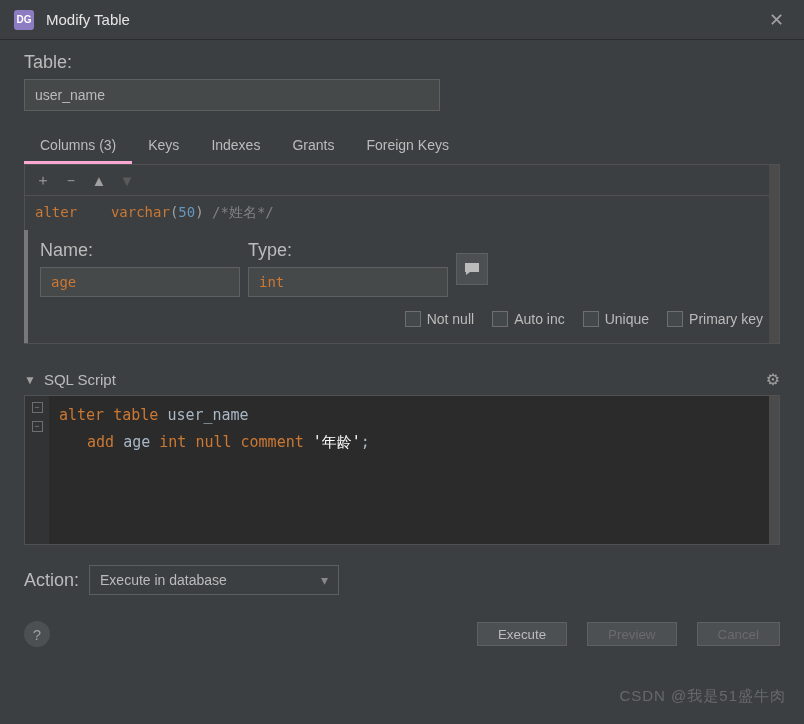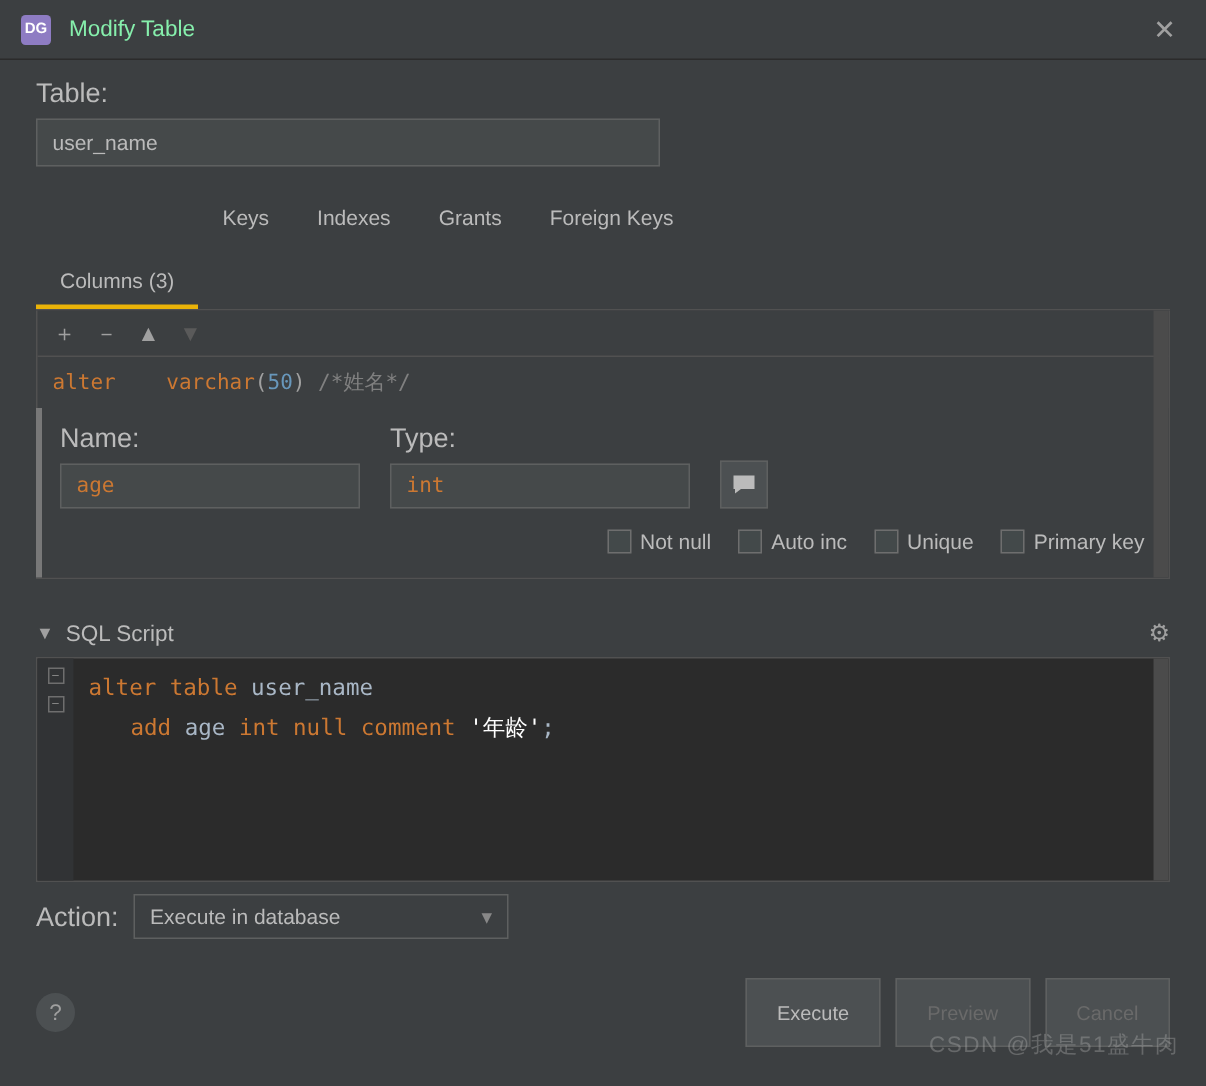--- a/index.html
+++ b/index.html
@@ -18,21 +18,21 @@
   border-bottom: 1px solid #2b2b2b;
 }
 .app-icon {
   width: 20px; height: 20px;
   background: #8e7cc3;
   border-radius: 3px;
   display: flex; align-items: center; justify-content: center;
   font-size: 10px; font-weight: bold; color: #fff;
   margin-right: 12px;
 }
-.title-text { flex: 1; color: #86efac; font-size: 15px; }
+.title-text { flex: 1; color: #e5e5e5; font-size: 15px; }
 .close-x { color: #a0a0a0; cursor: pointer; font-size: 18px; padding: 4px 6px; }
 
 .content { padding: 12px 24px; }
 
 .row { display: flex; gap: 16px; }
 .field { display: flex; flex-direction: column; gap: 6px; }
 .label { color: #bbbbbb; font-size: 18px; }
 .input {
   background: #45494a;
   border: 1px solid #5e6060;
@@ -62,21 +62,21 @@
   display: flex;
   margin-top: 18px;
   border-bottom: 1px solid #515151;
 }
 .tab {
   padding: 8px 16px;
   color: #bbbbbb;
   cursor: pointer;
   font-size: 14px;
 }
-.tab.active { border-bottom: 3px solid #eab308; margin-top: 42px; }
+.tab.active { border-bottom: 3px solid #f9a8d4; }
 
 .panel {
   border: 1px solid #515151;
   border-top: none;
   background: #3c3f41;
   position: relative;
 }
 .toolbar-mini {
   display: flex; gap: 4px;
   padding: 4px 6px;
@@ -101,21 +101,21 @@
 .kw-string { color: #ffffff; }
 .kw-ident { color: #a9b7c6; }
 
 .col-edit {
   padding: 10px 12px 14px;
   background: #3c3f41;
   border-left: 4px solid #787878;
   margin-left: -1px;
   position: relative;
 }
-.col-edit-row { display: flex; gap: 20px; align-items: flex-end; }
+.col-edit-row { display: flex; gap: 8px; align-items: center; }
 .ce-field { display: flex; flex-direction: column; gap: 6px; }
 .ce-name { width: 200px; }
 .ce-type { width: 200px; }
 .ce-def { width: 180px; }
 .ce-input {
   background: #45494a;
   border: 1px solid #5e6060;
   color: #cc7832;
   padding: 5px 10px; height: 30px;
   font-family: "Menlo","Consolas",monospace;
@@ -170,21 +170,21 @@
   padding: 6px 10px;
   font-family: "Menlo","Consolas",monospace;
   font-size: 15px;
   line-height: 1.8;
   white-space: pre;
 }
 .code .lpad { padding-left: 28px; }
 
 .action-row {
   display: flex; align-items: center; gap: 10px;
-  margin-top: 8px;
+  margin-top: 20px;
 }
 .select {
   width: 250px; height: 30px;
   background: #3c3f41;
   border: 1px solid #5e6060;
   color: #bbbbbb;
   padding: 0 10px;
   display: flex; align-items: center; justify-content: space-between;
   cursor: pointer;
 }
@@ -195,26 +195,26 @@
   gap: 10px;
 }
 .help {
   width: 26px; height: 26px; border-radius: 50%;
   background: #4c5052;
   display: flex; align-items: center; justify-content: center;
   color: #a0a0a0; cursor: pointer; font-size: 15px;
 }
 .spacer { flex: 1; }
 .btn {
-  height: 46px; padding: 0 20px;
+  height: 24px; padding: 0 20px;
   background: #4c5052;
   border: 1px solid #5e6060;
   color: #bbbbbb;
   cursor: pointer;
-  display: flex; align-items: center;
+  display: flex; align-items: center; margin-left: 10px;
 }
 .btn.ghost { color: #6a6a6a; }
 
 .watermark {
   position: absolute;
   right: 18px; bottom: 18px;
   color: rgba(180,180,180,0.35);
   font-size: 15px;
   letter-spacing: 1px;
   pointer-events: none;

